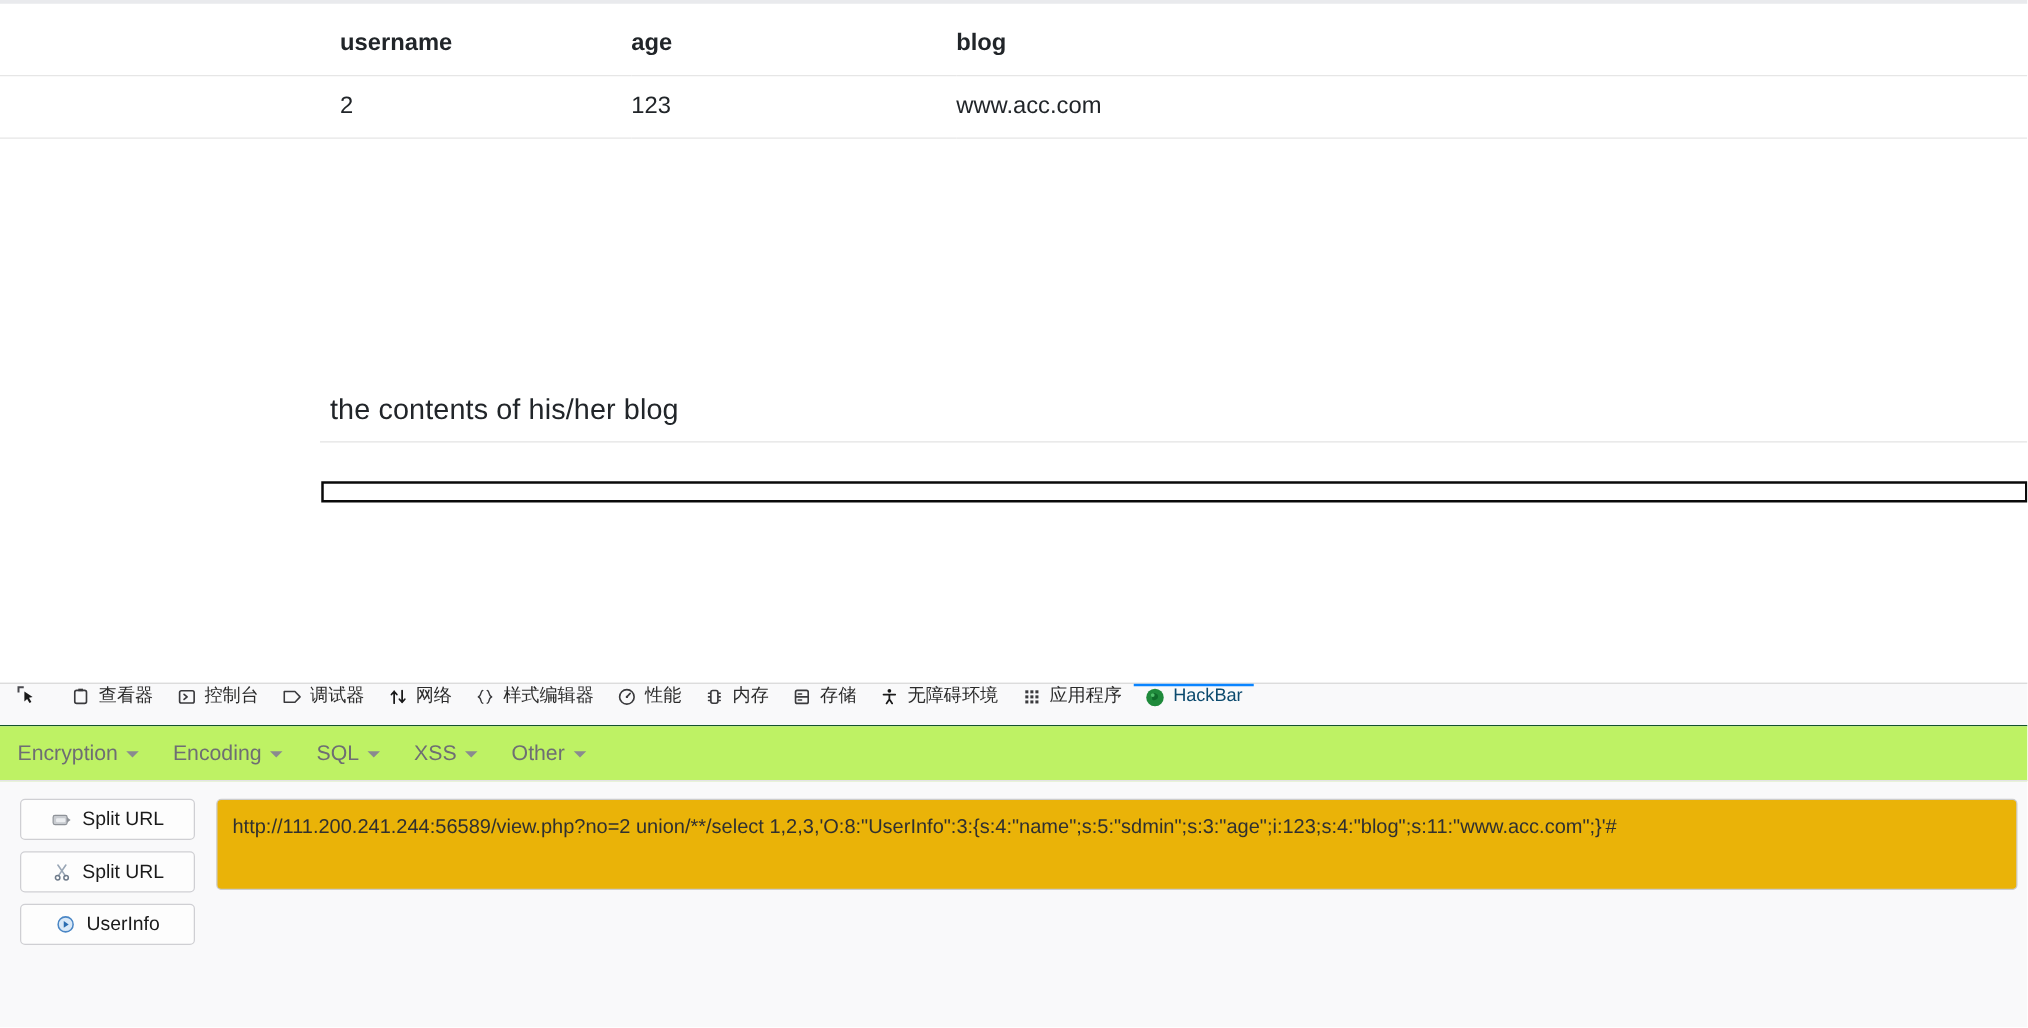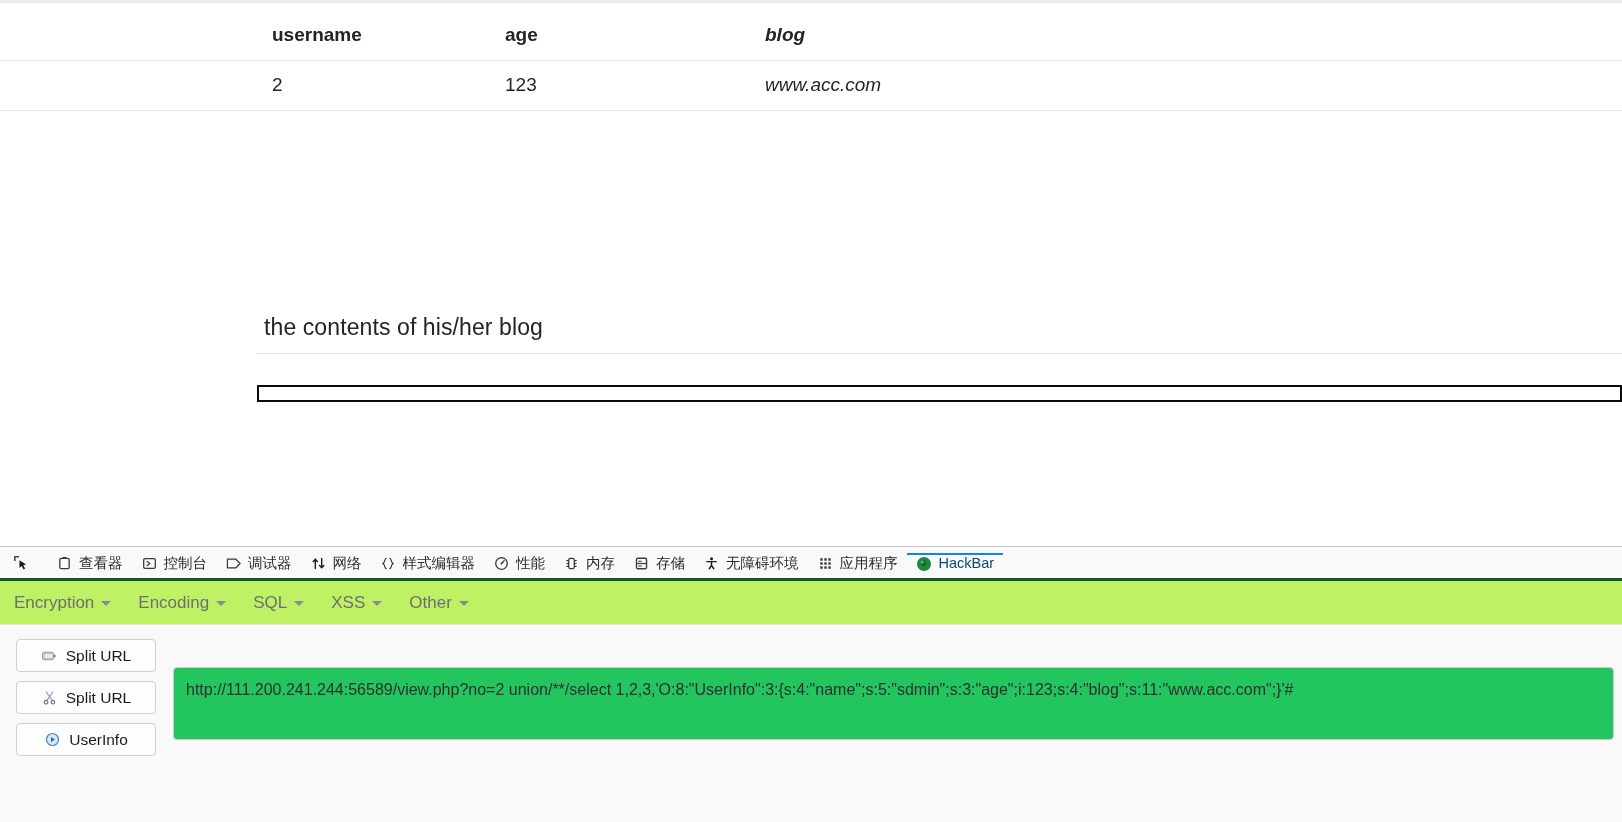--- a/index.html
+++ b/index.html
@@ -34,21 +34,21 @@
     font-size: 19px;
     color: #212529;
     padding: 13px 0 14px 0;
     border-bottom: 1px solid #e6e6e6;
     vertical-align: top;
   }
   table.result th { font-weight: bold; }
   table.result td { font-weight: normal; }
   .col-user { width: 505px; padding-left: 272px !important; }
   .col-age  { width: 260px; }
-  .col-blog { width: 857px; font-style: italic; }
+  .col-blog { width: 857px; }
   table.result th.col-user, table.result td.col-user { padding-left: 272px !important; }
 
   .blog-text {
     position: absolute;
     left: 264px; top: 311px;
     font-size: 23px;
     color: #212529;
     letter-spacing: .1px;
   }
   .blog-rule {
@@ -70,23 +70,23 @@
     border-top: 1px solid #c5c5c5;
     background: #f9f9fa;
     flex: 1;
     display: flex;
     flex-direction: column;
   }
 
   .dt-tabbar {
     height: 34px;
     display: flex;
-    align-items: center;
+    align-items: flex-start;
     background: #f9f9fa;
-    border-bottom: 3px solid #14532d;
+    border-bottom: 1px solid #14532d;
     padding-left: 4px;
   }
   .dt-picker {
     display: flex; align-items: center; justify-content: center;
     width: 34px; min-width: 34px;
     cursor: pointer;
   }
   .dt-sep { width: 1px; background: #d7d7db; margin: 7px 4px; }
   .dt-tab {
     display: flex; align-items: center; gap: 6px;
@@ -136,31 +136,30 @@
     color: #1a1a1a;
     cursor: pointer;
   }
 
   .hb-right { flex: 1; padding-left: 17px; padding-right: 8px; }
   .hb-url {
     width: 100%;
     height: 73px;
     border: 1px solid #cccccc;
     border-radius: 4px;
-    background: #22c55e;
+    background: #eab308;
     resize: none;
     padding: 10px 12px;
     font-size: 16px;
     color: #303030;
     font-family: "Liberation Sans", "DejaVu Sans", sans-serif;
     line-height: 1.45;
     outline: none;
     overflow: hidden;
     white-space: pre;
-    margin-top: 28px;
   }
   .hb-opts {
     display: flex; align-items: center;
     gap: 0px;
     margin-top: 17px;
     font-size: 16.5px;
     color: #1a1a1a;
   }
   .hb-opt { display: inline-flex; align-items: center; gap: 8px; margin-right: 29px; cursor: pointer; }
   .hb-opt input[type=checkbox] {

